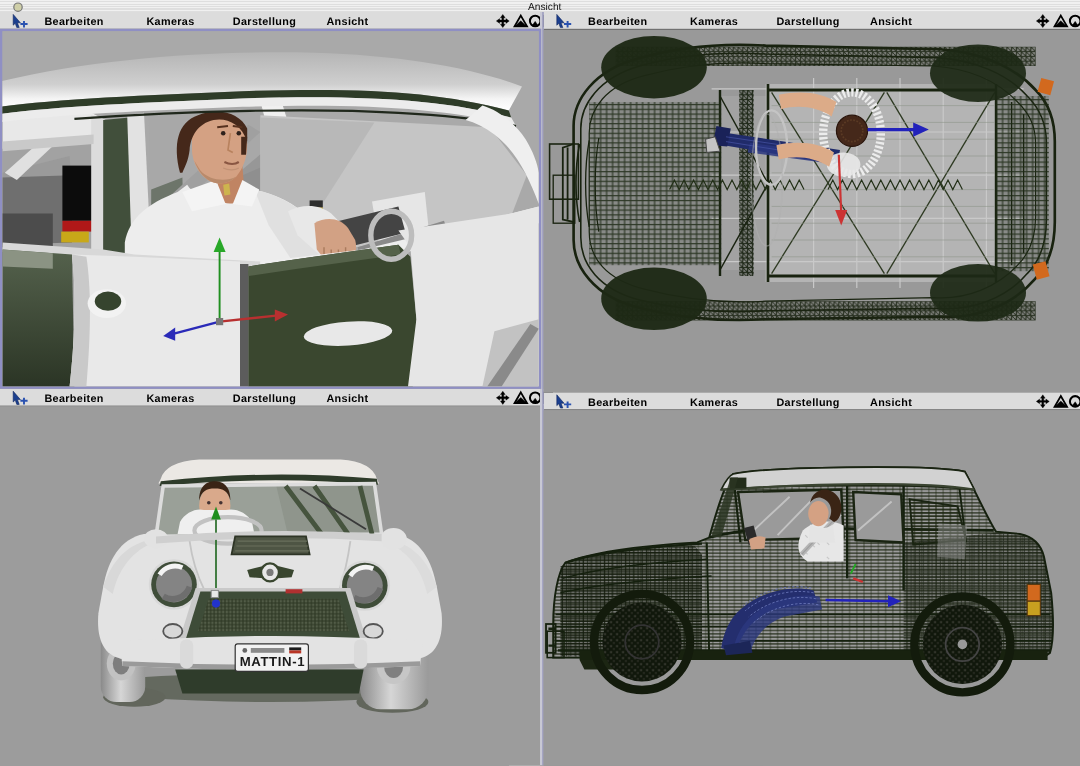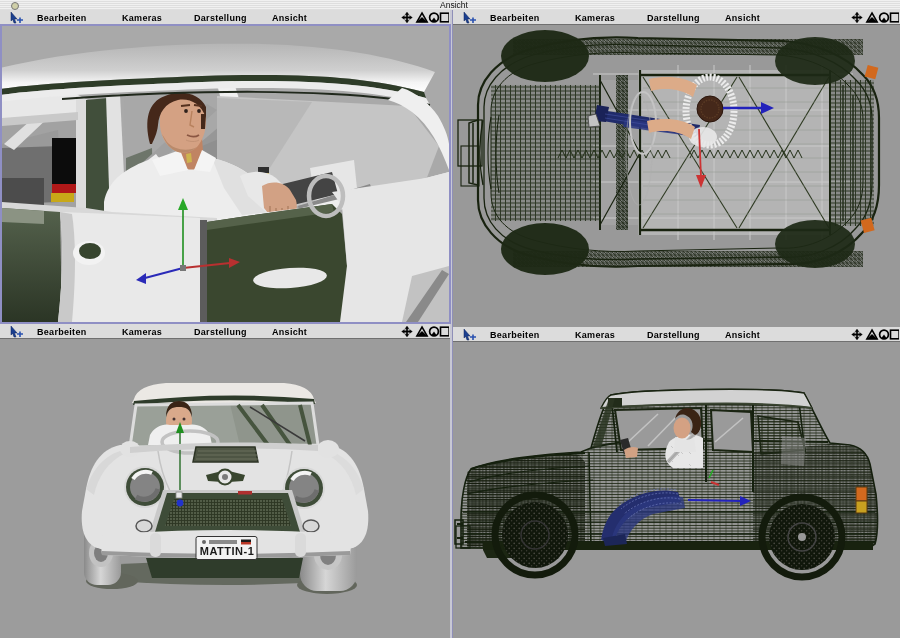--- a/index.html
+++ b/index.html
@@ -1,20 +1,20 @@
 <!DOCTYPE html>
 <html><head>
 <meta charset="utf-8">
 <style>
   html,body{margin:0;padding:0;}
   body{width:900px;height:638px;position:relative;overflow:hidden;
        font-family:"Liberation Sans",sans-serif;background:#9a9a9a;}
   .abs{position:absolute;}
   .menubar{height:14px;background:#dcdcdc;border-bottom:1px solid #707070;
-           color:#000;}
+           color:#000;padding-left:12px;}
   .menubar .mi{position:absolute;top:3px;letter-spacing:0.3px;font-weight:bold;font-size:9px;}
 </style>
 </head>
 <body>
 
 <div class="abs" style="left:0;top:0;width:900px;height:10px;background:repeating-linear-gradient(180deg,#f0f0f0 0px,#f0f0f0 1px,#dedede 1px,#dedede 2px);border-bottom:1px solid #8a8a8a;">
   <div class="abs" style="left:11px;top:1.5px;width:6px;height:6px;border-radius:50%;border:1px solid #777;background:#cfcfa8;"></div>
   <div class="abs" style="left:440px;top:0px;font-size:8.5px;color:#111;">Ansicht</div>
 </div>
 

